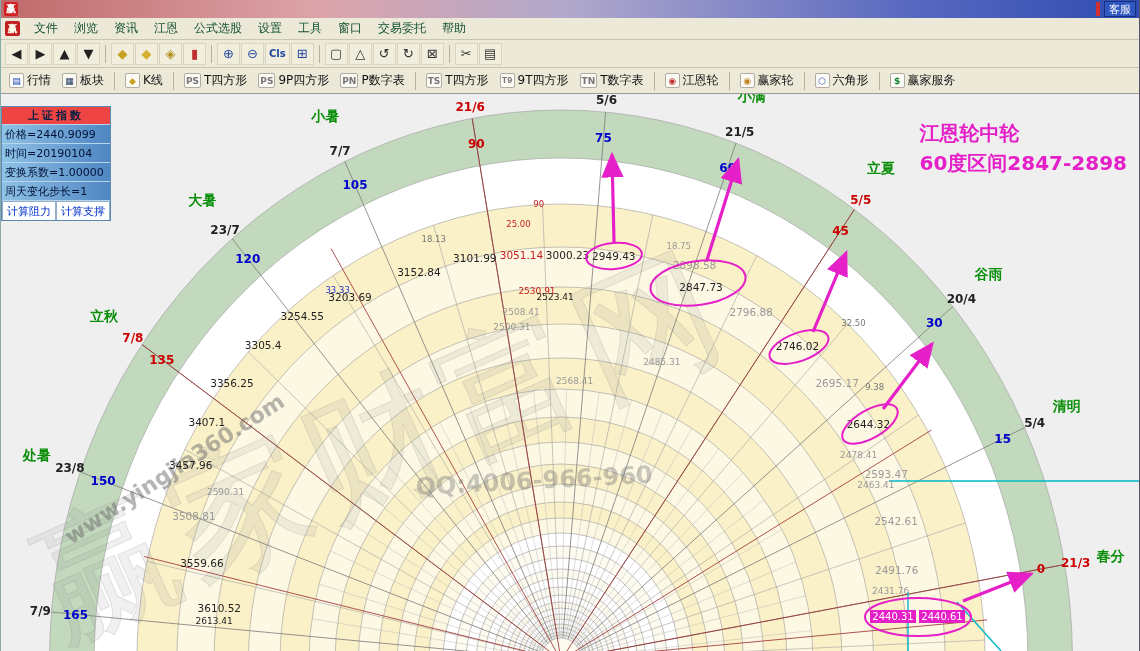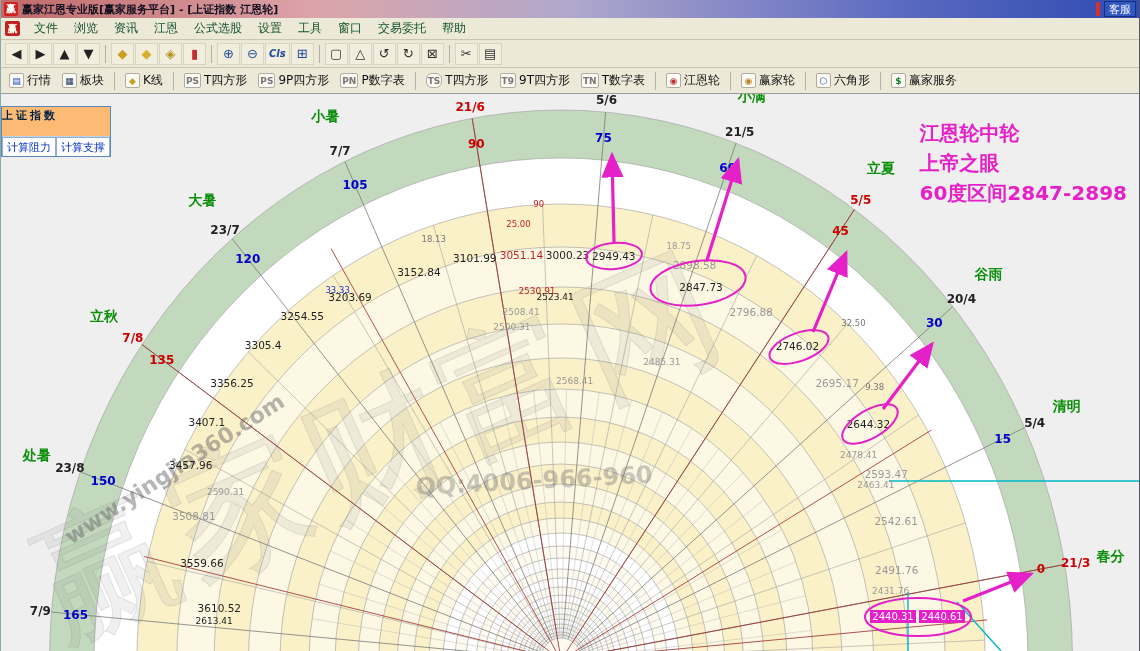--- a/index.html
+++ b/index.html
@@ -27,37 +27,36 @@
   .toolbar2{height:26px;background:#ece9d8;border-bottom:1px solid #9a9a9a;display:flex;align-items:center;padding:0 3px;gap:1px}
   .t2item{display:flex;align-items:center;gap:3px;padding:2px 5px;cursor:pointer;white-space:nowrap;color:#111}
   .badge{height:15px;min-width:15px;font-size:9px;font-weight:bold;display:flex;align-items:center;justify-content:center;
     border:1px solid #b0aca0;background:#fbfaf4;border-radius:2px;padding:0 1px}
   
   .chart{position:relative;width:1140px;height:557px;background:#efefef;overflow:hidden}
   .chart svg{position:absolute;left:0;top:0}
   svg text{font-family:"DejaVu Sans",sans-serif}
   
   .infopanel{position:absolute;left:0;top:12px;width:110px;z-index:6;border:1px solid #5c88b4;background:#cfe4f2;font-size:11px}
-  .infopanel .hd{height:29px;line-height:17px;background:#fdba74;color:#002244;font-weight:bold;letter-spacing:3px}
+  .infopanel .hd{height:17px;line-height:17px;background:#ef4444;color:#002244;font-weight:bold;text-align:center;letter-spacing:3px}
   .inforow{height:19px;line-height:19px;padding-left:3px;background:linear-gradient(90deg,#8fc2e6,#4f86c2);
     color:#001238;border-top:1px solid #b6d4ea;white-space:nowrap}
   .infobtns{display:flex;border-top:1px solid #b6d4ea}
   .infobtns button{flex:1;height:19px;font-size:11px;color:#0030cc;background:#ffffff;
     border:1px solid #94aecc;border-bottom:none;cursor:pointer}
   
   .anno{position:absolute;top:24px;right:14px;z-index:6;text-align:left;font-weight:bold;font-size:20px;line-height:1.5;white-space:nowrap}
 </style>
 </head>
 <body>
 
 <div class="screen">
 
   <div class="titlebar">
     <div class="logo">赢</div>
-    <div class="wtitle">赢家江恩专业版[赢家服务平台] - [上证指数 江恩轮]</div>
     <div class="kefu">
       <div class="stripe"></div>
       <button>客服</button>
     </div>
   </div>
 
   <div class="menubar">
     <div class="mlogo">赢</div>
     <nav id="menu-items" style="display:flex">
         <span class="menu-item">文件</span>
@@ -79,21 +78,21 @@
       <div class="tbtn" style="color: rgb(34, 34, 34);">▲</div>
       <div class="tbtn" style="color: rgb(34, 34, 34);">▼</div>
       <div class="tsep"></div>
       <div class="tbtn" style="color: rgb(200, 160, 32);">◆</div>
       <div class="tbtn" style="color: rgb(212, 176, 48);">◆</div>
       <div class="tbtn" style="color: rgb(176, 144, 32);">◈</div>
       <div class="tbtn" style="color: rgb(192, 48, 48);">▮</div>
       <div class="tsep"></div>
       <div class="tbtn" style="color: rgb(32, 72, 160);">⊕</div>
       <div class="tbtn" style="color: rgb(32, 72, 160);">⊖</div>
-      <div class="tbtn txt" style="color: rgb(32, 72, 160); font-style: italic;">Cls</div>
+      <div class="tbtn txt" style="color: rgb(32, 72, 160);">Cls</div>
       <div class="tbtn" style="color: rgb(32, 72, 160);">⊞</div>
       <div class="tsep"></div>
       <div class="tbtn" style="color: rgb(51, 51, 51);">▢</div>
       <div class="tbtn" style="color: rgb(51, 51, 51);">△</div>
       <div class="tbtn" style="color: rgb(51, 51, 51);">↺</div>
       <div class="tbtn" style="color: rgb(51, 51, 51);">↻</div>
       <div class="tbtn" style="color: rgb(51, 51, 51);">⊠</div>
       <div class="tsep"></div>
       <div class="tbtn" style="color: rgb(51, 51, 51);">✂</div>
       <div class="tbtn" style="color: rgb(51, 51, 51);">▤</div>
@@ -121,25 +120,25 @@
       <div class="t2item">
         <span class="badge" style="color: rgb(119, 119, 119);">PS</span>
         <span>9P四方形</span>
       </div>
       <div class="t2item">
         <span class="badge" style="color: rgb(119, 119, 119);">PN</span>
         <span>P数字表</span>
       </div>
       <div class="tsep"></div>
       <div class="t2item">
-        <span class="badge" style="color: rgb(119, 119, 119); border-radius: 6px;">TS</span>
+        <span class="badge" style="color: rgb(119, 119, 119);">TS</span>
         <span>T四方形</span>
       </div>
       <div class="t2item">
-        <span class="badge" style="color: rgb(119, 119, 119);">T9</span>
+        <span class="badge" style="color: rgb(119, 119, 119); font-family: Liberation Mono, monospace;">T9</span>
         <span>9T四方形</span>
       </div>
       <div class="t2item">
         <span class="badge" style="color: rgb(119, 119, 119);">TN</span>
         <span>T数字表</span>
       </div>
       <div class="tsep"></div>
       <div class="t2item">
         <span class="badge" style="color: rgb(192, 48, 48);">◉</span>
         <span>江恩轮</span>
@@ -362,26 +361,31 @@
           <line x1="962" y1="601" x2="1030" y2="574" stroke="#e620c8" stroke-width="3.2" marker-end="url(#ah)"></line>
           <rect x="869" y="610" width="46" height="13" fill="#e620c8"></rect>
           <text x="892" y="620" font-size="10" fill="#ffffff" text-anchor="middle">2440.31</text>
           <rect x="918" y="610" width="46" height="13" fill="#e620c8"></rect>
           <text x="941" y="620" font-size="10" fill="#ffffff" text-anchor="middle">2440.61</text>
         </g>
       </svg>
 
     <div class="infopanel">
       <div class="hd">上证指数</div>
+      <div id="info-rows">
+          <div class="inforow">价格=2440.9099</div>
+          <div class="inforow">时间=20190104</div>
+          <div class="inforow">变换系数=1.00000</div>
+          <div class="inforow">周天变化步长=1</div>
+        </div>
       <div class="infobtns" id="info-btns">
           <button>计算阻力</button>
           <button>计算支撑</button>
         </div>
     </div>
 
     <div class="anno" id="anno" style="color: rgb(230, 32, 200);">
         <div>江恩轮中轮</div>
-        <div>上帝之眼</div>
         <div>60度区间2847-2898</div>
       </div>
   </div>
 
 </div>
 
 </body></html>

